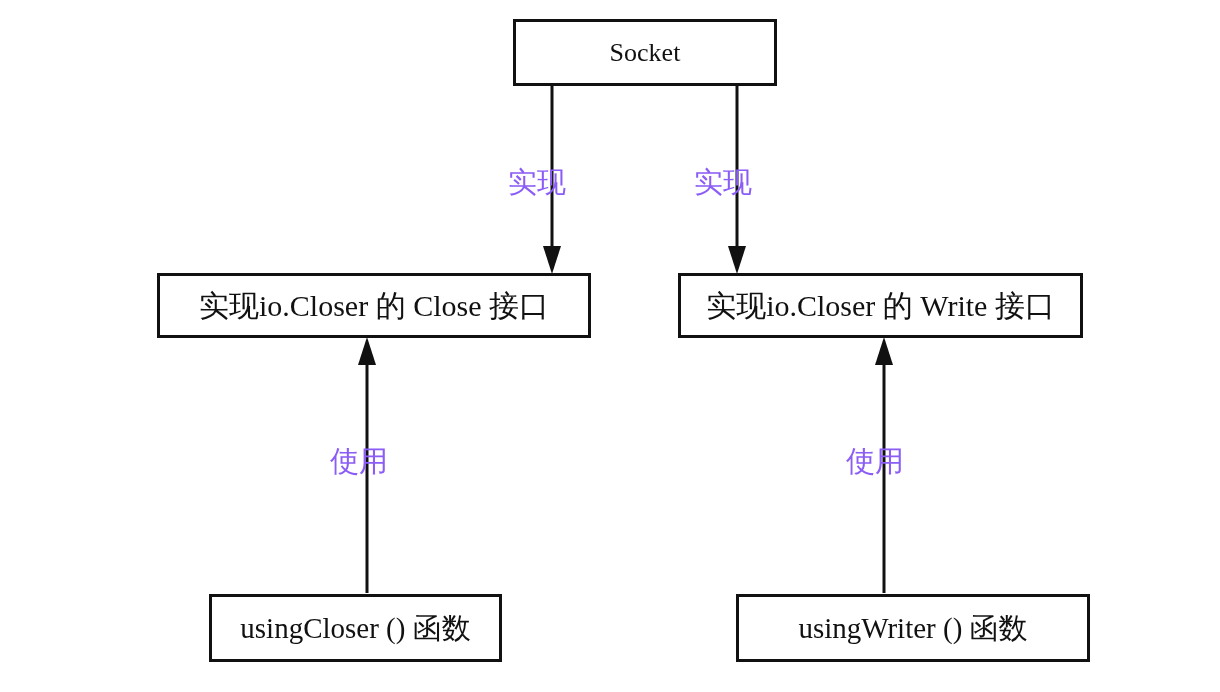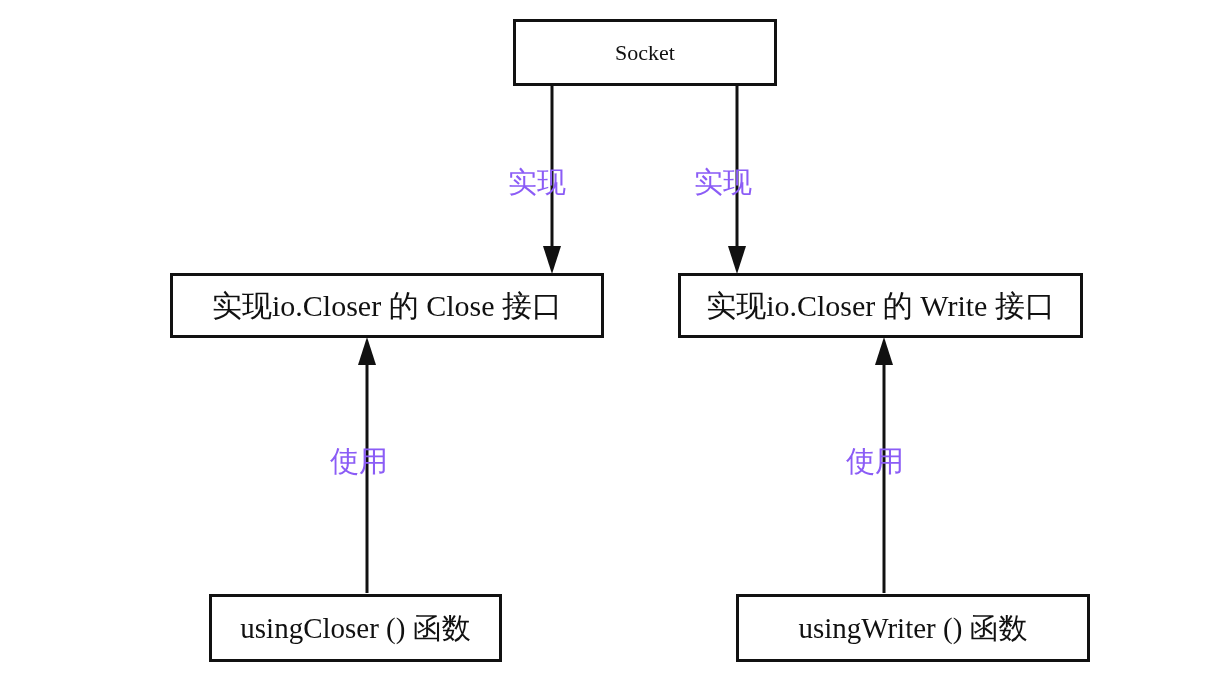--- a/index.html
+++ b/index.html
@@ -29,24 +29,24 @@
   .node-label {
     display: block;
     line-height: 1;
   }
   #node-socket {
     left: 513px;
     top: 19px;
     width: 264px;
     height: 67px;
   }
-  #node-socket .node-label { font-size: 22px; }
+  #node-socket .node-label { font-size: 26px; }
 
   #node-closer-iface {
-    left: 170px;
+    left: 157px;
     top: 273px;
     width: 434px;
     height: 65px;
     justify-content: center;
   }
   #node-writer-iface {
     left: 678px;
     top: 273px;
     width: 405px;
     height: 65px;

